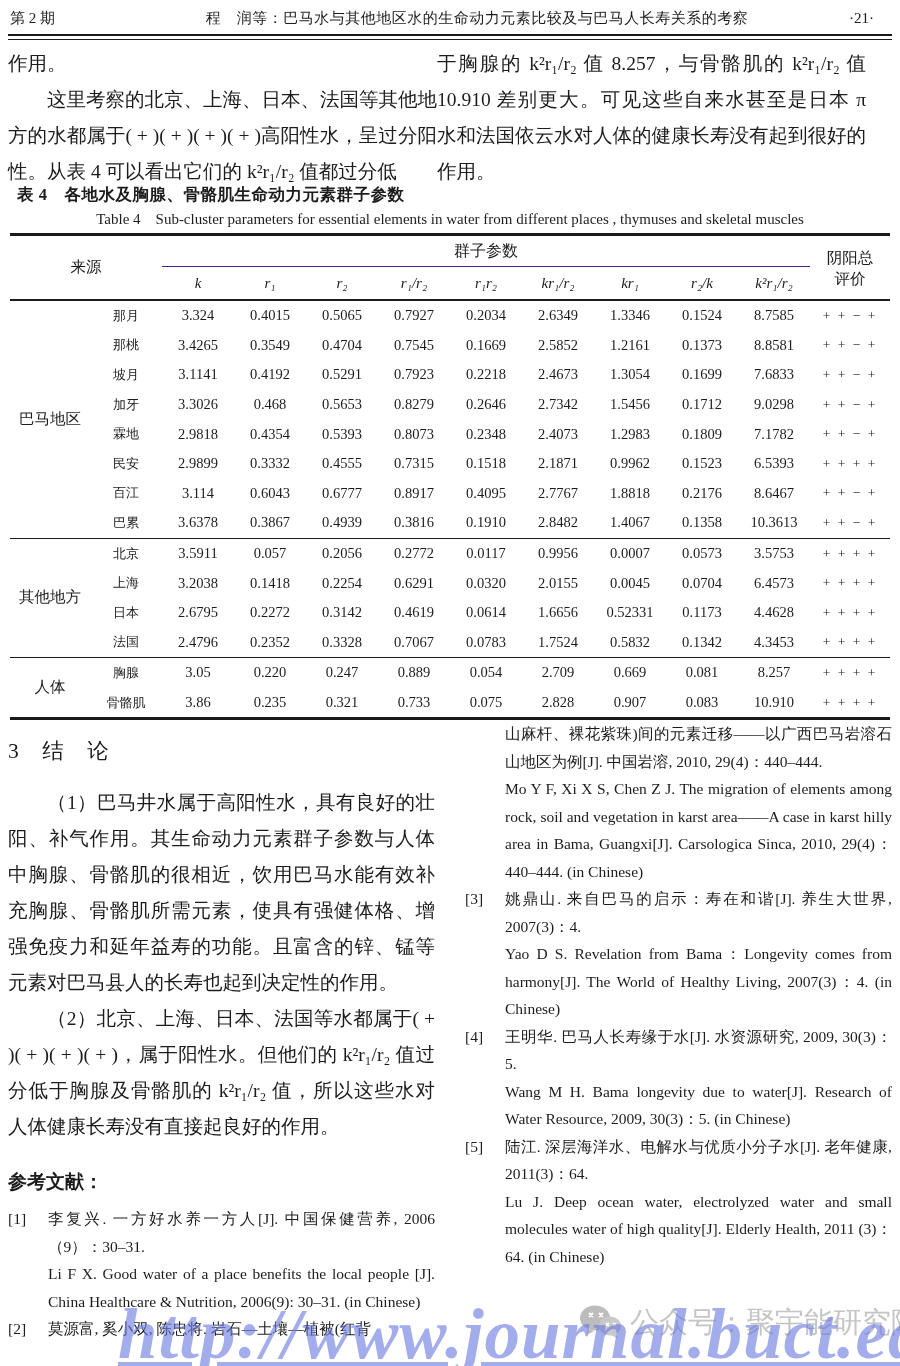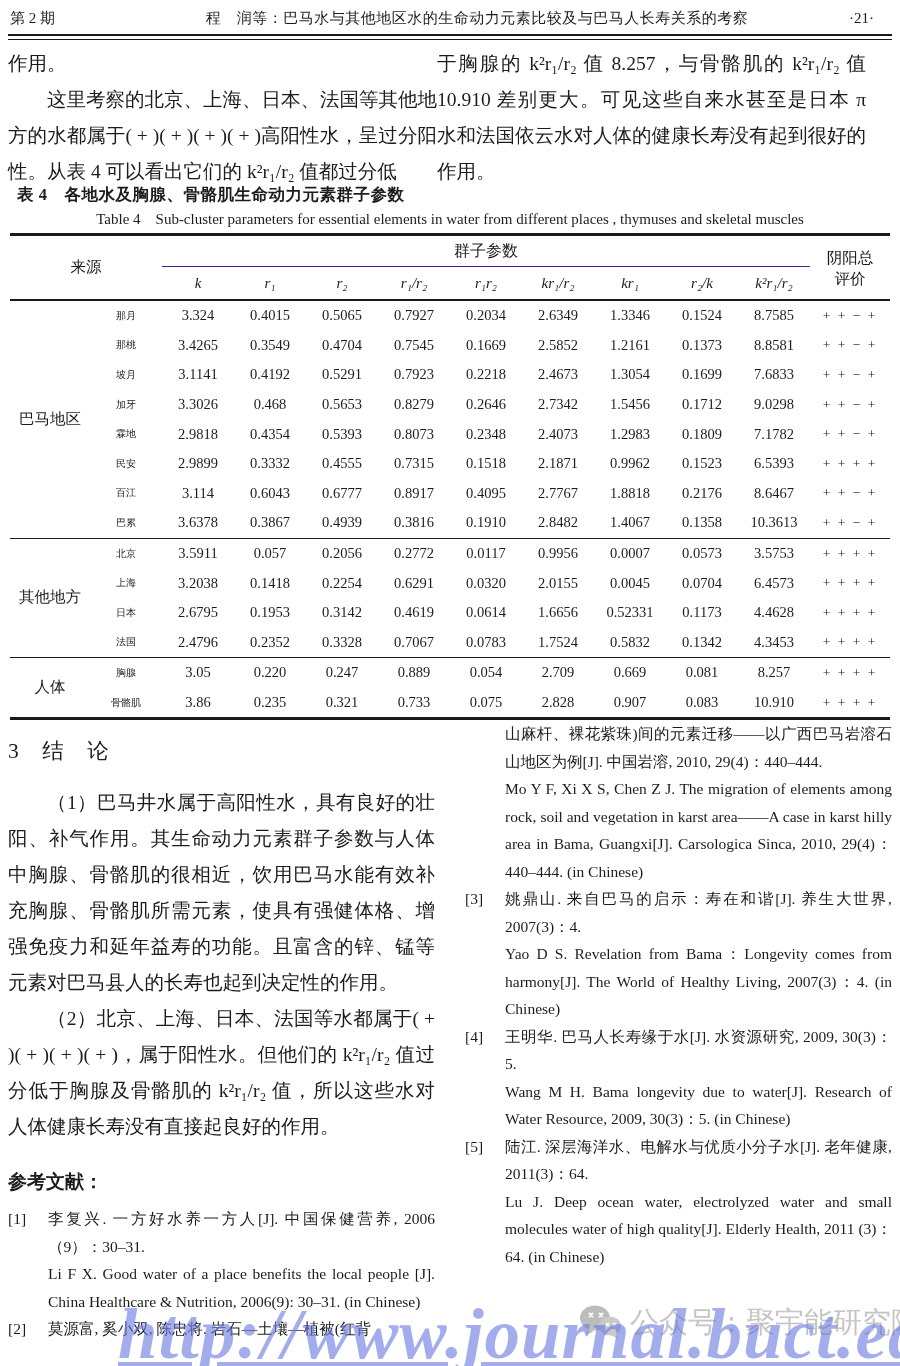--- a/index.html
+++ b/index.html
@@ -49,21 +49,21 @@
   }
   .th-source{font-size:15.5px;}
   .th-cluster{font-size:16px;height:30px;border-bottom:1px solid #4c1d95;font-family:Liberation Serif, serif;}
   .th-eval{font-size:15.5px;line-height:21px;}
   tr.param-row th{height:32px;font-style:italic;font-size:15px;}
   tr.param-row th,thead tr th{border-bottom:0;}
   thead{border-bottom:2px solid #1a1a1a;}
   tbody td{height:29.6px;}
   tbody tr.group-start td{border-top:1.2px solid #1a1a1a;}
   td.group-label{font-size:15.5px;}
-  td.row-label{font-size:10px;}
+  td.row-label{font-size:13px;}
   td.eval{font-size:13.5px;letter-spacing:2px;white-space:nowrap;}
   
   .bottom{
     position:absolute;top:720px;left:8px;right:8px;
     display:flex;gap:30px;align-items:flex-start;
   }
   .bottom .col{width:429px;}
   .sec-heading{font-size:21.5px;margin:16px 0 20px 0;font-weight:normal;letter-spacing:1px;}
   .concl p{margin:0;font-size:19.5px;line-height:36px;text-align:justify;text-indent:2em;}
   .ref-heading{font-size:19px;font-weight:bold;margin:24px 0 10px 0;}
@@ -273,21 +273,21 @@
         <td class="num">0.0320</td>
         <td class="num">2.0155</td>
         <td class="num">0.0045</td>
         <td class="num">0.0704</td>
         <td class="num">6.4573</td>
         <td class="eval">+ + + +</td>
       </tr>
       <tr>
         <td class="row-label">日本</td>
         <td class="num">2.6795</td>
-        <td class="num">0.1953</td>
+        <td class="num">0.2272</td>
         <td class="num">0.3142</td>
         <td class="num">0.4619</td>
         <td class="num">0.0614</td>
         <td class="num">1.6656</td>
         <td class="num">0.52331</td>
         <td class="num">0.1173</td>
         <td class="num">4.4628</td>
         <td class="eval">+ + + +</td>
       </tr>
       <tr>

